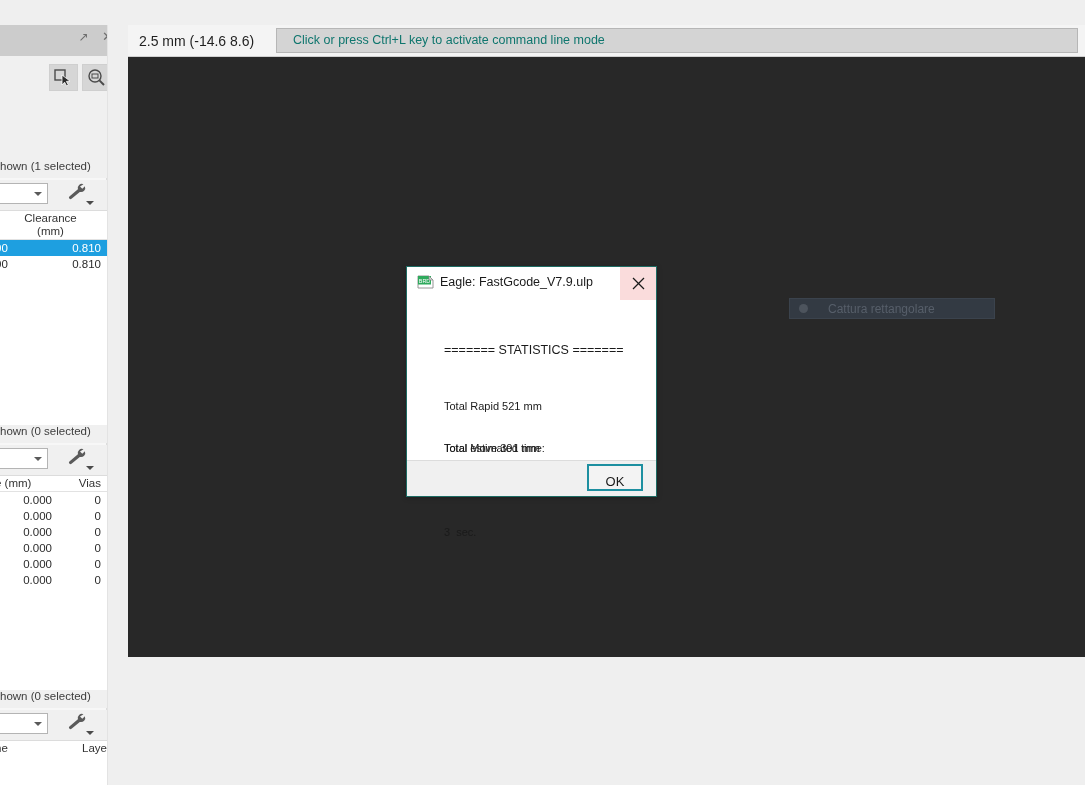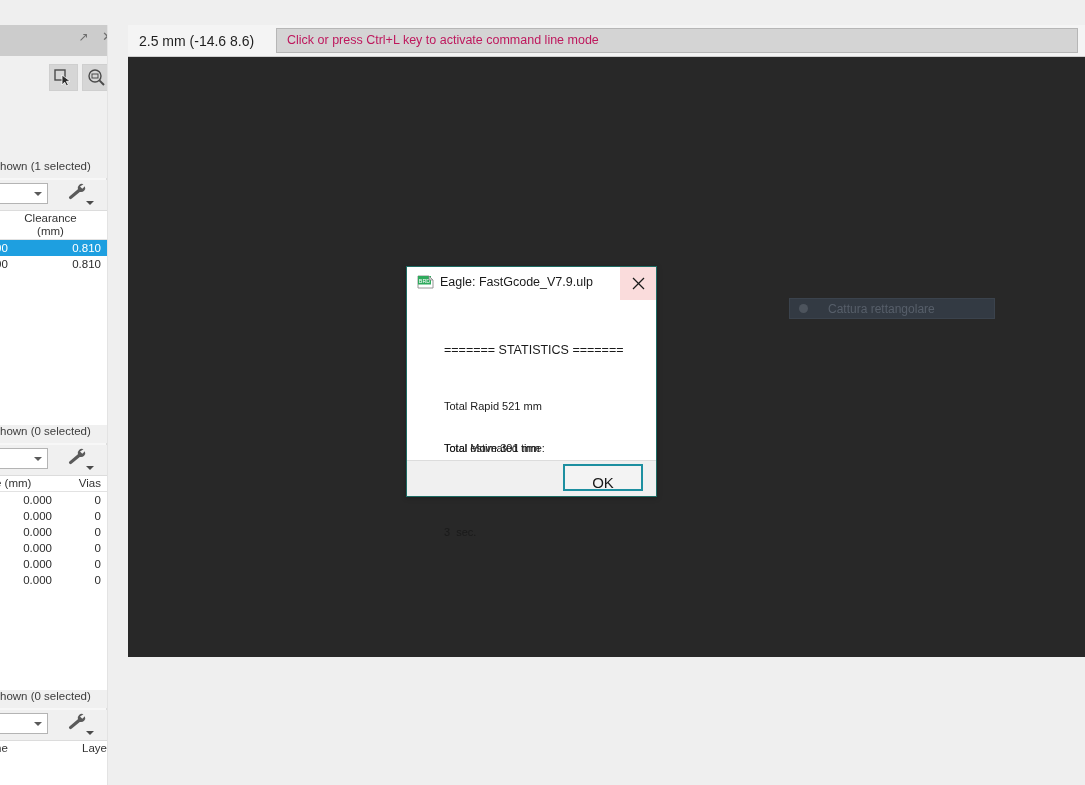--- a/index.html
+++ b/index.html
@@ -218,23 +218,23 @@
     position: absolute;
     left: 148px; top: 3px;
     width: 802px; height: 25px;
     background: #d4d4d4;
     border: 1px solid #b6b6b6;
     box-sizing: border-box;
     cursor: text;
   }
   .cmdinput .ph {
     position: absolute;
-    left: 10px; top: 4px;
+    left: 16px; top: 4px;
     font-size: 12.5px;
-    color: #be185d;
+    color: #0f766e;
     white-space: nowrap;
   }
 
   
   .canvas {
     position: absolute;
     left: 128px; top: 57px;
     width: 957px; height: 600px;
     background: #282828;
   }
@@ -332,25 +332,25 @@
     position: absolute;
     left: 0; bottom: 0;
     width: 249px; height: 36px;
     background: #f0f0f0;
     border-top: 1px solid #dcdcdc;
     box-sizing: border-box;
   }
   .ok-btn {
     position: absolute;
     right: 13px; top: 3px;
-    width: 80px; height: 27px;
+    width: 56px; height: 27px;
     background: #f3f3f3;
     border: 2px solid #1d8fa0;
     box-sizing: border-box;
-    font-size: 15px;
+    font-size: 13px;
     color: #1a1a1a;
     font-family: "Liberation Sans", sans-serif;
     cursor: pointer;
     padding: 8px;
   }
 </style>
 </head>
 <body>
 
 <div id="root">

